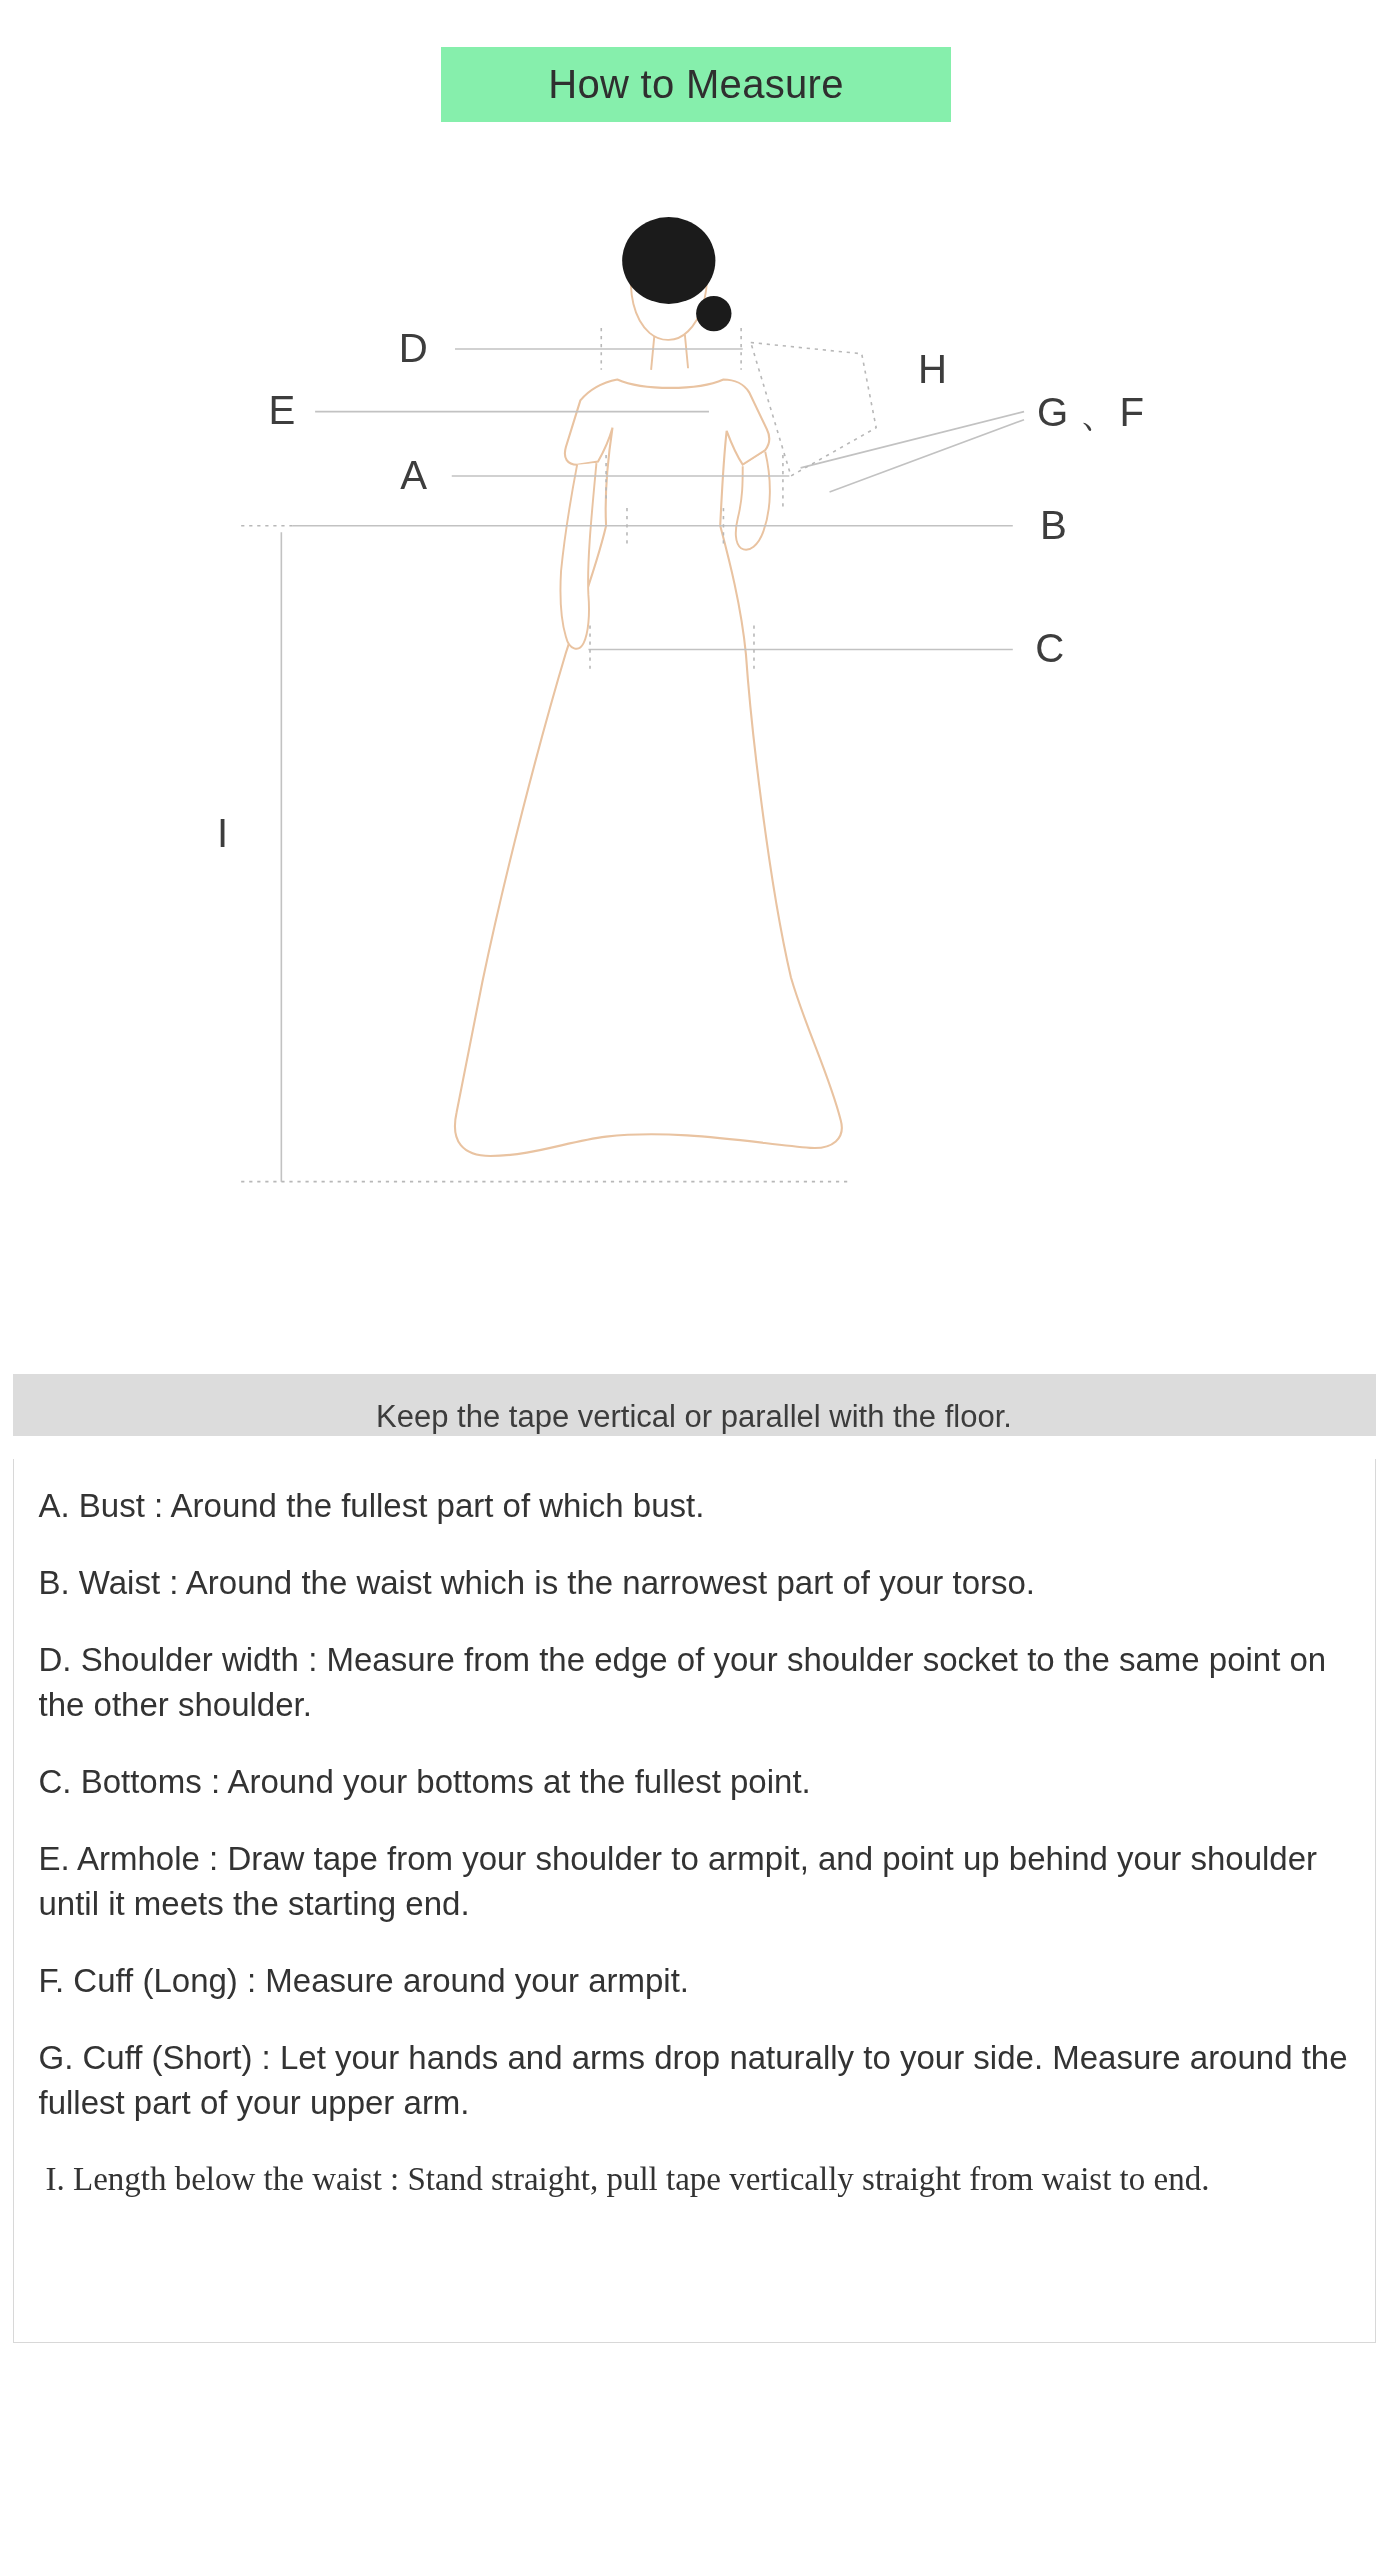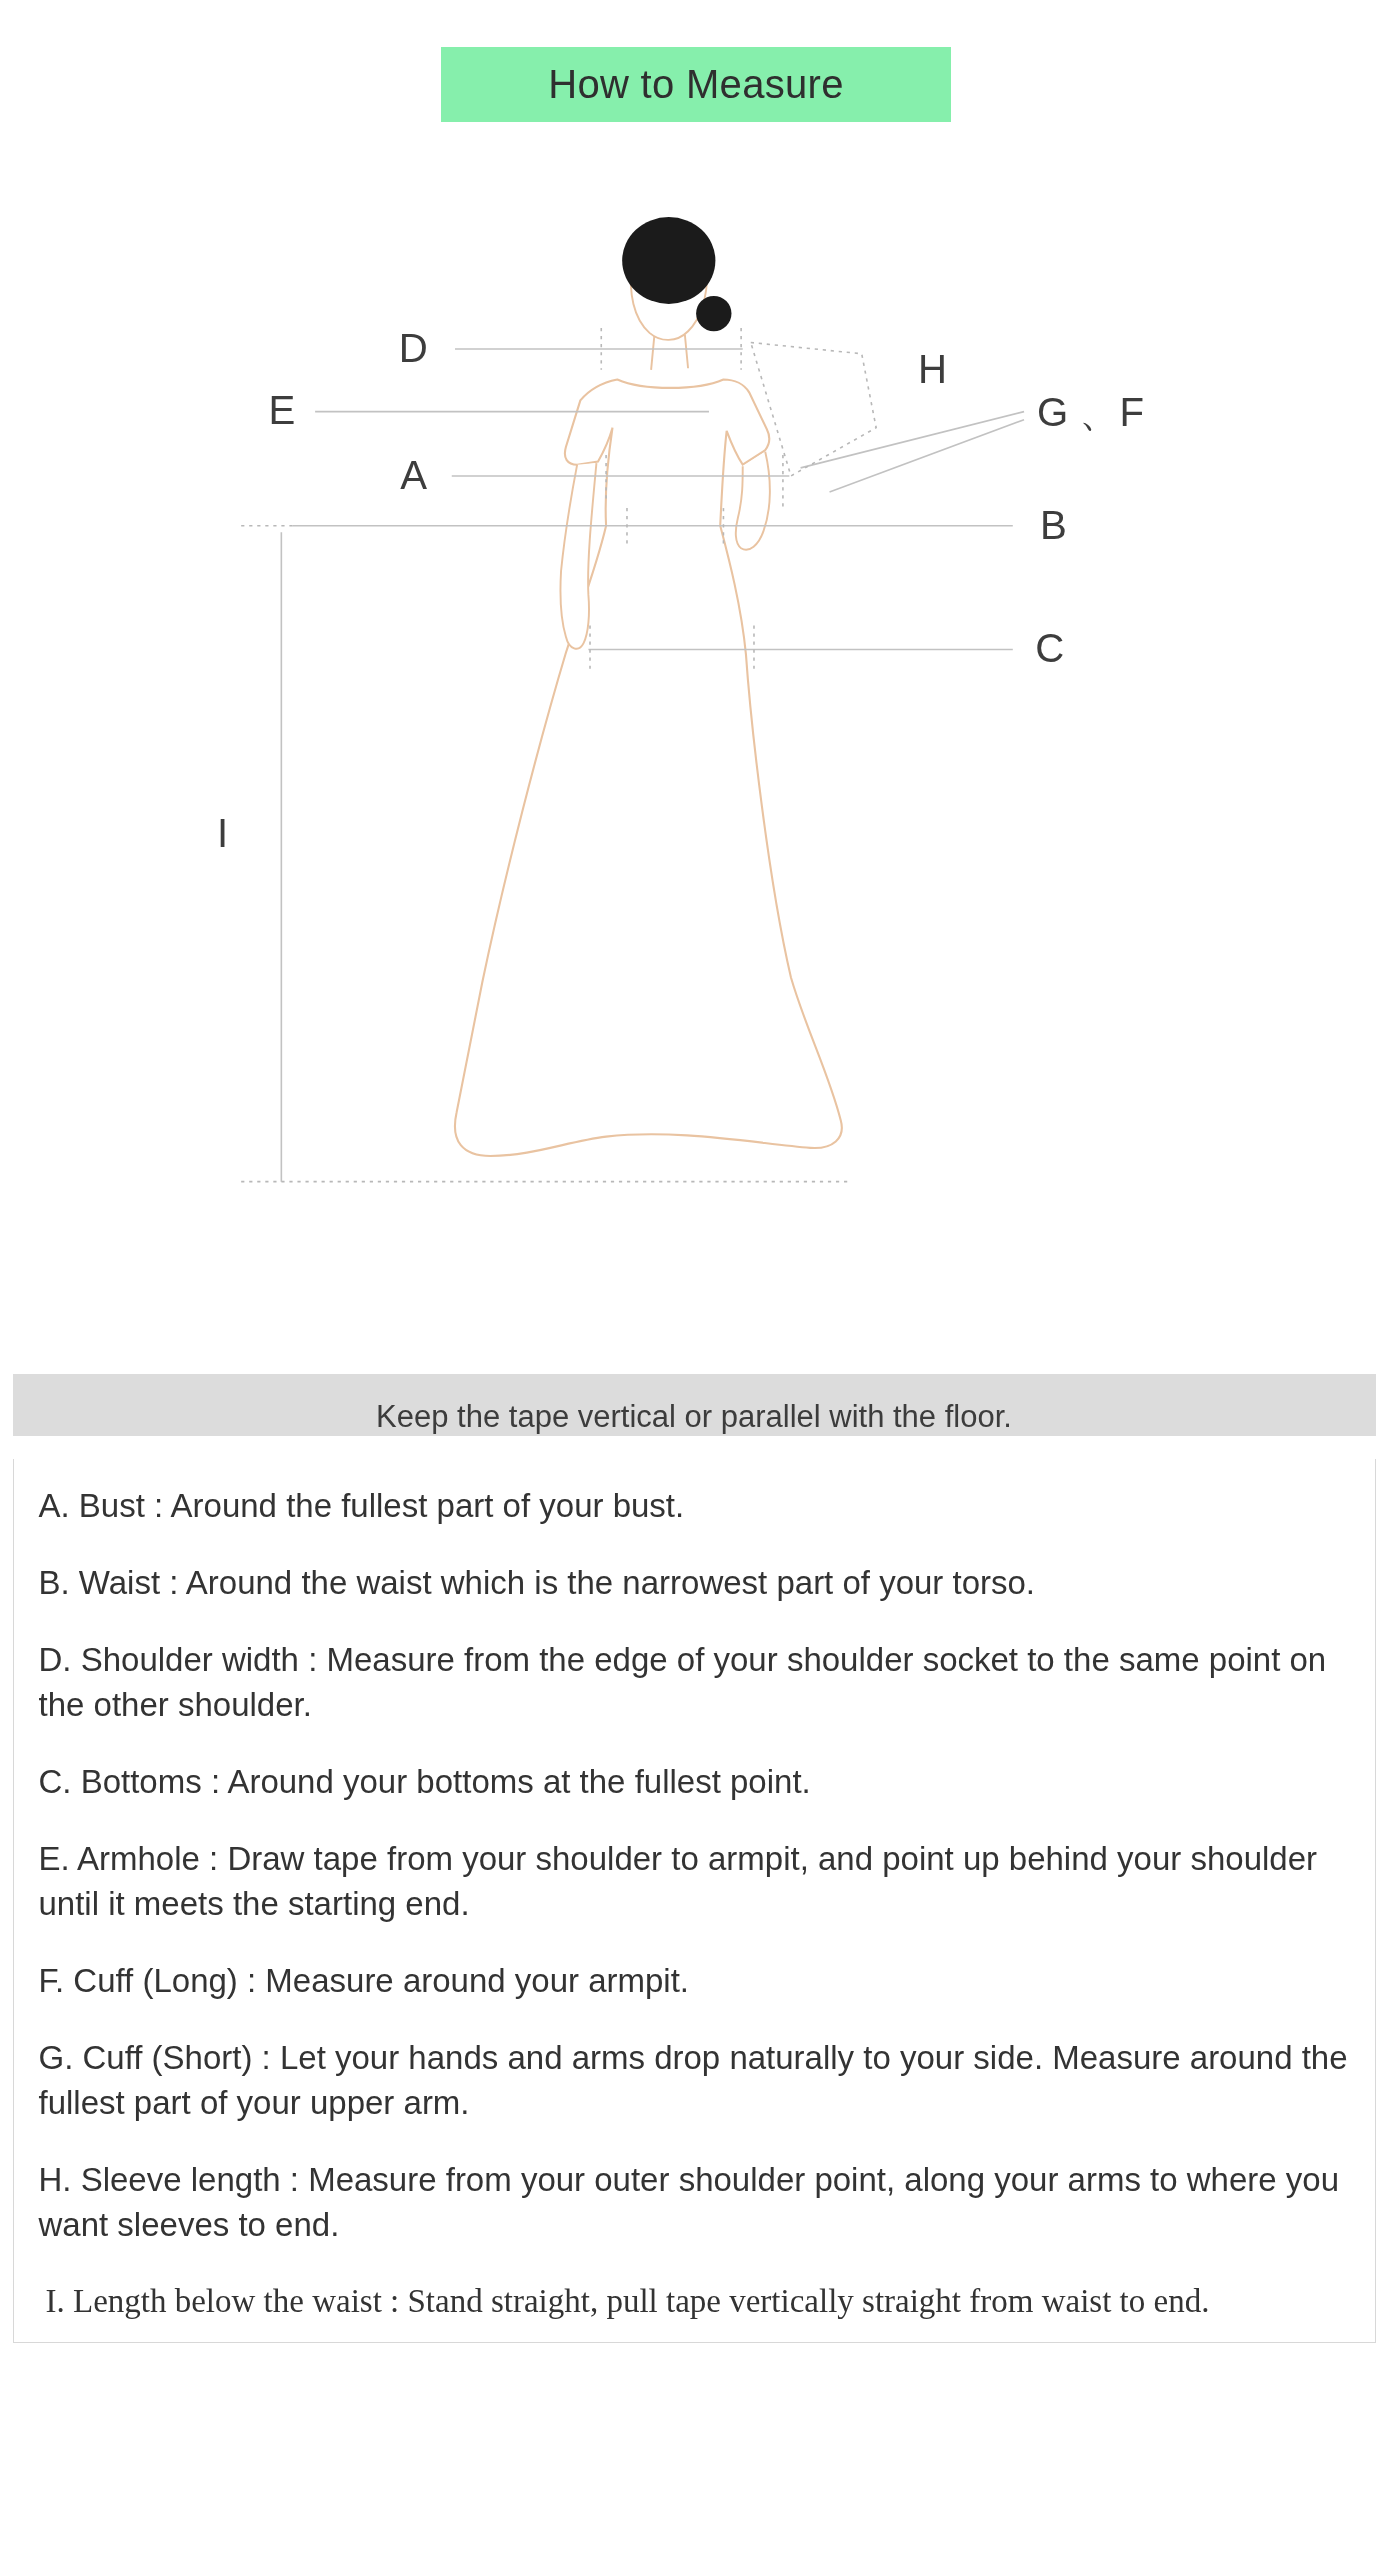--- a/index.html
+++ b/index.html
@@ -146,23 +146,22 @@
     <text x="645" y="145">G 、F</text>
     <text x="647" y="215">B</text>
     <text x="644" y="292">C</text>
     <text x="135" y="407">I</text>
   </svg>
 </div>
 
 <div class="legend-header">Keep the tape vertical or parallel with the floor.</div>
 
 <div class="legend-box">
-  <p>A. Bust :  Around the fullest part of your bust.</p>
+  <p>A. Bust :  Around the fullest part of which bust.</p>
   <p>B. Waist :  Around the waist which is the narrowest part of your torso.</p>
   <p>D. Shoulder width :  Measure from the edge of your shoulder socket to the same point on the other shoulder.</p>
   <p>C. Bottoms :  Around your bottoms at the fullest point.</p>
   <p>E. Armhole : Draw tape from your shoulder to armpit, and point up behind your shoulder until it meets the starting end.</p>
   <p>F. Cuff (Long) : Measure around your armpit.</p>
   <p>G. Cuff (Short) : Let your hands and arms drop naturally to your side. Measure around the fullest part of your upper arm.</p>
-  <p>H. Sleeve length : Measure from your outer shoulder point, along your arms to where you want sleeves to end.</p>
   <p>I.  Length below the waist : Stand straight, pull tape vertically straight from waist to end.</p>
 </div>
 
 
 </body></html>

